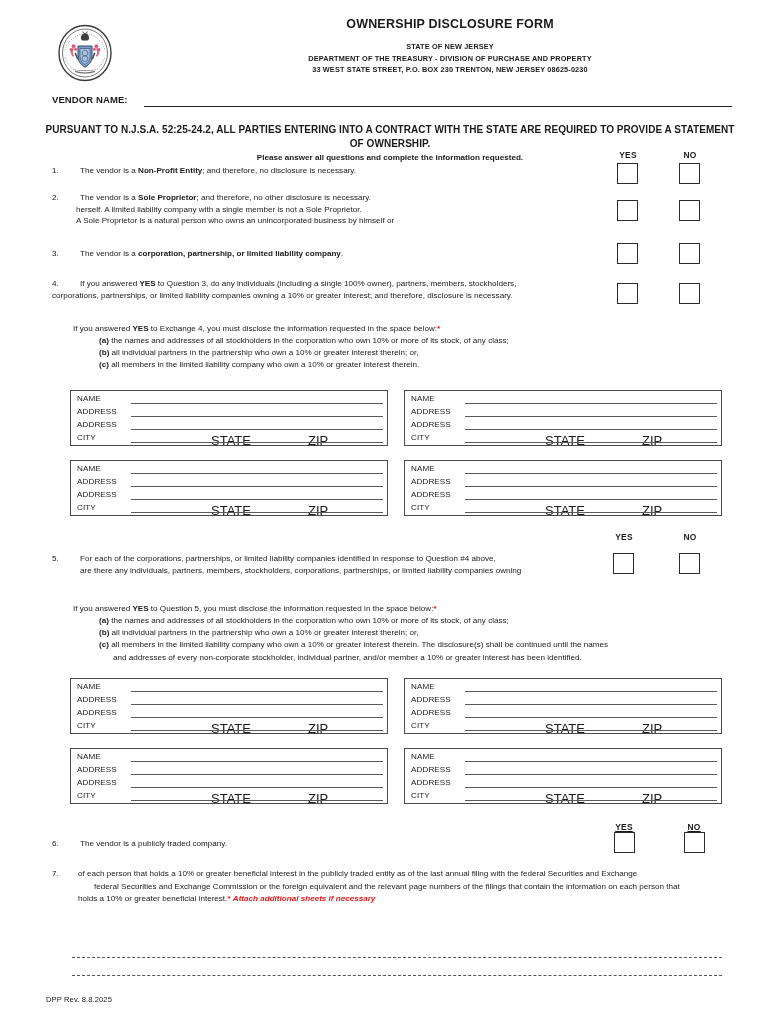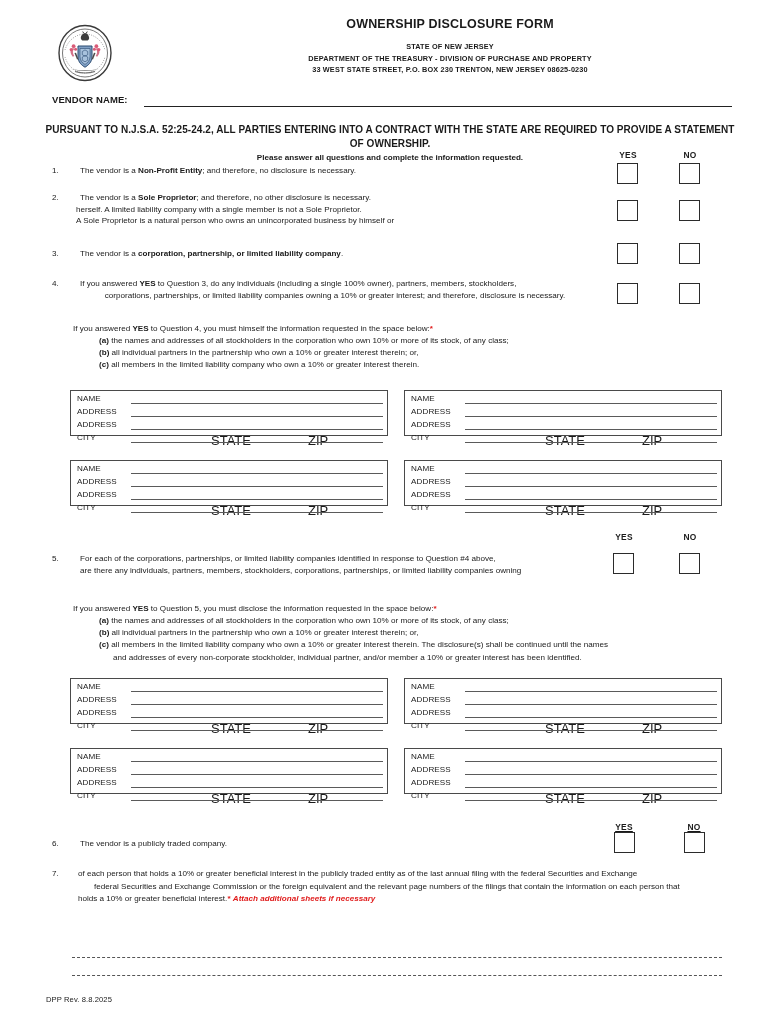--- a/index.html
+++ b/index.html
@@ -150,21 +150,21 @@
     display: block;
     margin-left: 26px;
   }
   .disclose .item .cont { display: block; margin-left: 14px; }
   .ast { color: #e01b1b; font-weight: bold; }
 
   
   .nbox {
     position: absolute;
     width: 318px;
-    height: 46px;
+    height: 56px;
     border: 1.3px solid #4a4a4a;
     box-sizing: border-box;
     background: #fff;
   }
   .nbox .lbl {
     position: absolute;
     left: 6px;
     font-size: 8.1px;
     letter-spacing: 0.1px;
     line-height: 1;
@@ -294,27 +294,27 @@
   <div class="q" style="left:52px; top:248px; width:560px;">
     <span class="num">3.</span>
     <span class="body"><span>The vendor is a </span><b>corporation, partnership, or limited liability company</b><span>.</span></span>
   </div>
   <div class="cbox" style="left:617px; top:243px;"></div>
   <div class="cbox" style="left:679px; top:243px;"></div>
 
   <div class="q" style="left:52px; top:278px; width:566px;">
     <span class="num">4.</span>
     <span class="body"><span>If you answered </span><b>YES</b><span> to Question 3, do any individuals (including a single 100% owner), partners, members, stockholders,</span></span>
-    <span class="body nohang" style="display:block;text-align:center;">corporations, partnerships, or limited liability companies owning a 10% or greater interest; and therefore, disclosure is necessary.</span>
+    <span class="body nohang" style="display:block;">corporations, partnerships, or limited liability companies owning a 10% or greater interest; and therefore, disclosure is necessary.</span>
   </div>
   <div class="cbox" style="left:617px; top:283px;"></div>
   <div class="cbox" style="left:679px; top:283px;"></div>
 
   <div class="disclose" style="left:73px; top:323px; width:600px;">
-    <span class="lead"><span>If you answered </span><b>YES</b><span> to Question 4, you must himself the information requested in the space below:</span><span class="ast">*</span></span>
+    <span class="lead"><span>If you answered </span><b>YES</b><span> to Exchange 4, you must disclose the information requested in the space below:</span><span class="ast">*</span></span>
     <span class="item"><b>(a)</b><span> the names and addresses of all stockholders in the corporation who own 10% or more of its stock, of any class;</span></span>
     <span class="item"><b>(b)</b><span> all individual partners in the partnership who own a 10% or greater interest therein; or,</span></span>
     <span class="item"><b>(c)</b><span> all members in the limited liability company who own a 10% or greater interest therein.</span></span>
   </div>
 
   <div class="nbox" style="left:70px; top:390px;">
     <span class="lbl r1">NAME</span>
     <span class="lbl r2">ADDRESS</span>
     <span class="lbl r3">ADDRESS</span>
     <span class="lbl r4">CITY</span>

